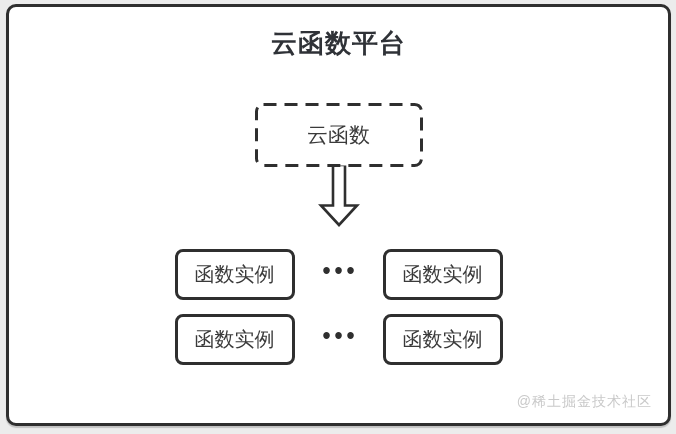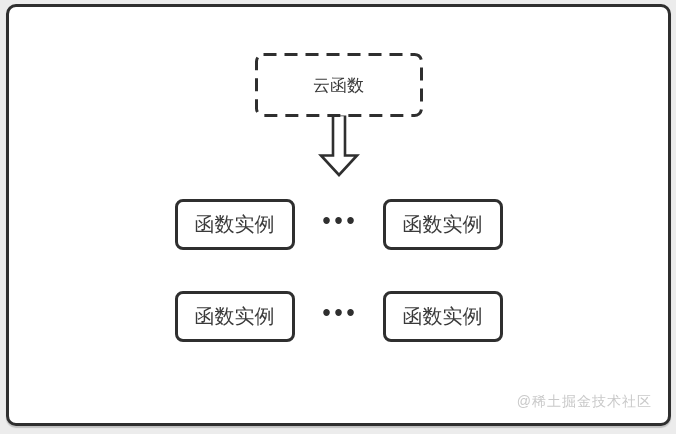--- a/index.html
+++ b/index.html
@@ -46,34 +46,34 @@
     justify-content: center;
     box-sizing: border-box;
   }
   .dashed-box svg {
     position: absolute;
     left: 0;
     top: 0;
   }
   .dashed-box .label {
     position: relative;
-    font-size: 17px;
+    font-size: 21px;
     color: #3a3a3a;
   }
   .arrow-wrap {
     margin-top: -2px;
     height: 62px;
     display: flex;
     justify-content: center;
   }
   .rows {
     margin-top: 22px;
     display: flex;
     flex-direction: column;
-    gap: 41px;
+    gap: 14px;
     align-items: center;
   }
   .row {
     display: flex;
     align-items: center;
   }
   .inst-box {
     width: 120px;
     height: 51px;
     box-sizing: border-box;
@@ -106,20 +106,21 @@
     font-size: 14px;
     color: #c9c9c9;
     letter-spacing: 1px;
   }
 </style>
 </head>
 <body>
 
 <div class="frame">
 
+  <div class="title">云函数平台</div>
 
   <div class="dashed-box">
     <svg width="168" height="64" viewBox="0 0 168 64" aria-hidden="true">
       <rect x="1.5" y="1.5" width="165" height="61" rx="7" ry="7" fill="#ffffff" stroke="#2f2f2f" stroke-width="3" stroke-dasharray="13 8"></rect>
     </svg>
     <span class="label">云函数</span>
   </div>
 
   <div class="arrow-wrap">
     <svg width="42" height="62" viewBox="0 0 42 62" aria-hidden="true">

